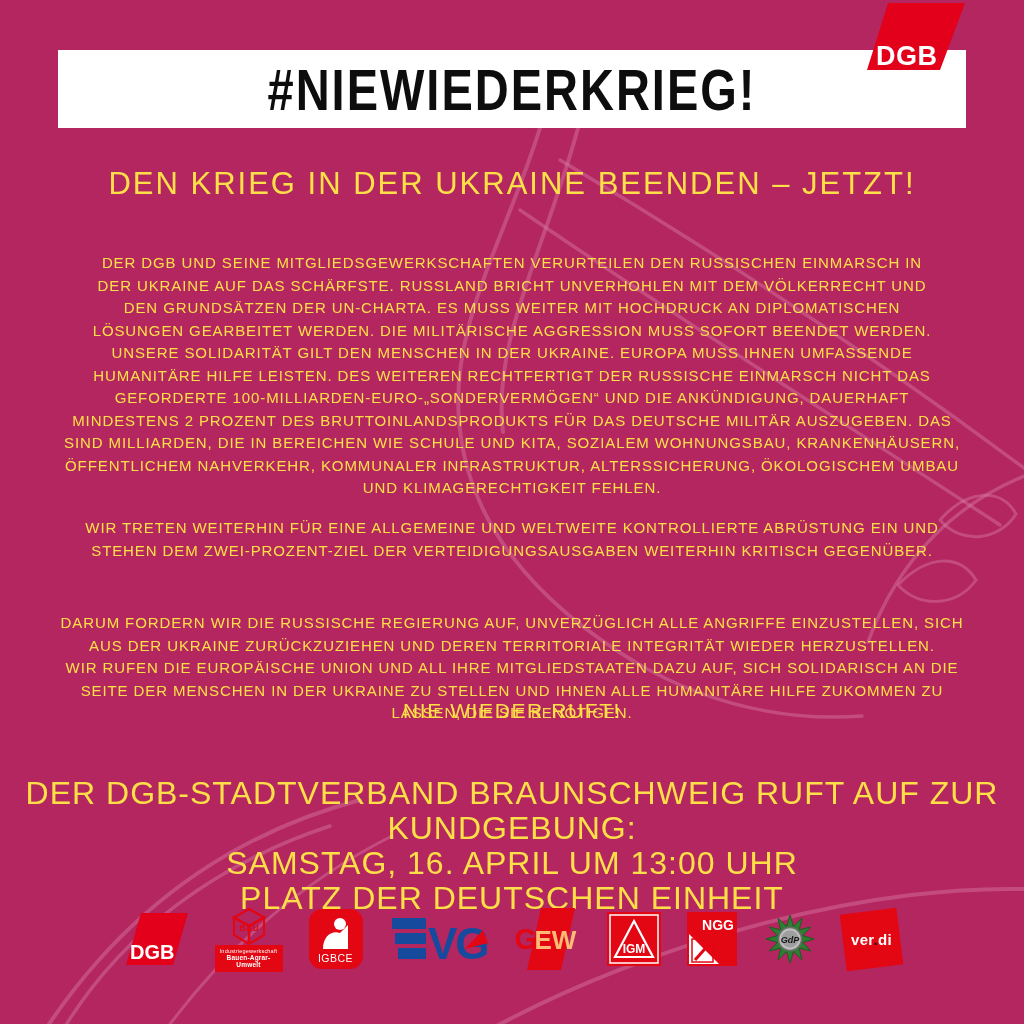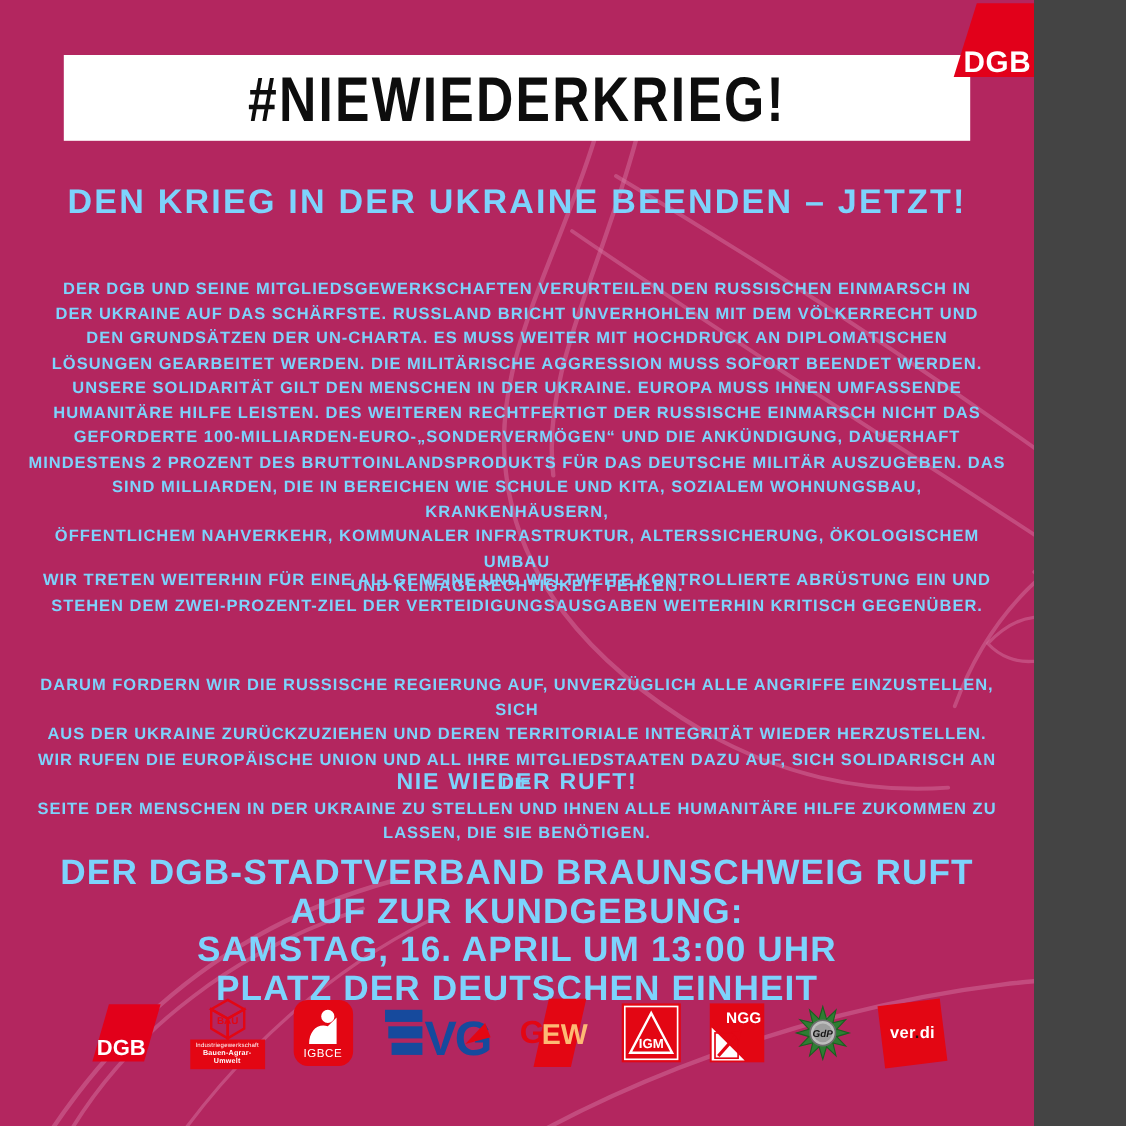--- a/index.html
+++ b/index.html
@@ -1,34 +1,34 @@
 <!DOCTYPE html>
 <html><head>
 <meta charset="utf-8">
 <style>
   html,body{margin:0;padding:0;background:#444;}
   .poster{
-    position:relative;width:940px;height:1024px;overflow:hidden;
+    position:relative;width:1024px;height:1024px;overflow:hidden;
     background:#b3265f;
     font-family:"Liberation Sans",sans-serif;
     -webkit-font-smoothing:antialiased;
   }
   .dove{position:absolute;inset:0;pointer-events:none;}
   
   .banner{
     position:absolute;top:50px;left:58px;right:58px;height:78px;
     background:#ffffff;display:flex;align-items:center;justify-content:center;
   }
   .hashtag{
     color:#0d0d0d;font-weight:bold;font-size:47px;letter-spacing:2px;
     transform:scaleY(1.22);white-space:nowrap;
   }
   .corner-logo{position:absolute;top:0;left:850px;width:130px;height:80px;}
   
-  .txt{position:absolute;left:20px;right:20px;text-align:center;color:#7dd3fc;font-weight:bold;}
+  .txt{position:absolute;left:20px;right:20px;text-align:center;color:#fde047;font-weight:normal;}
   .headline{top:166px;font-size:31px;letter-spacing:2px;}
   .para{white-space:pre-line;font-size:15px;line-height:22.5px;letter-spacing:0.9px;}
   .p1{top:252px;}
   .p2{top:517px;}
   .p3{top:612px;}
   .slogan{top:699px;font-size:21px;letter-spacing:1.6px;}
   .cta{top:776px;font-size:32px;line-height:35px;letter-spacing:1px;white-space:pre-line;}
   
   .logos-row{
     position:absolute;top:893px;left:0;right:0;height:92px;

